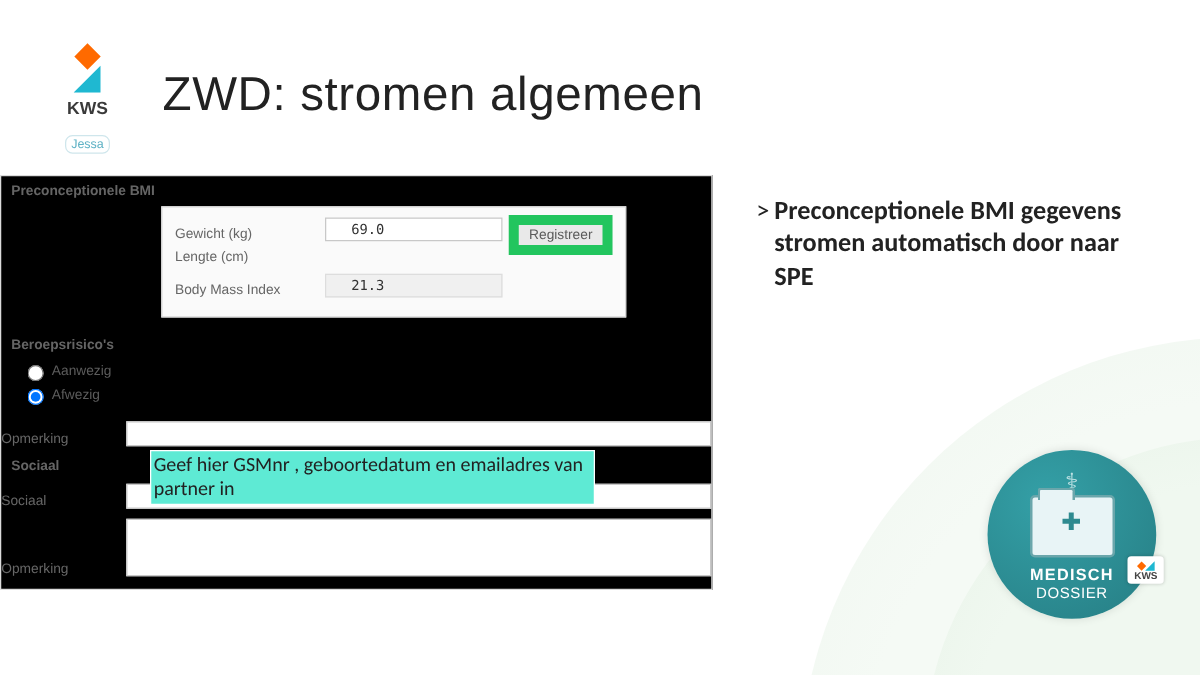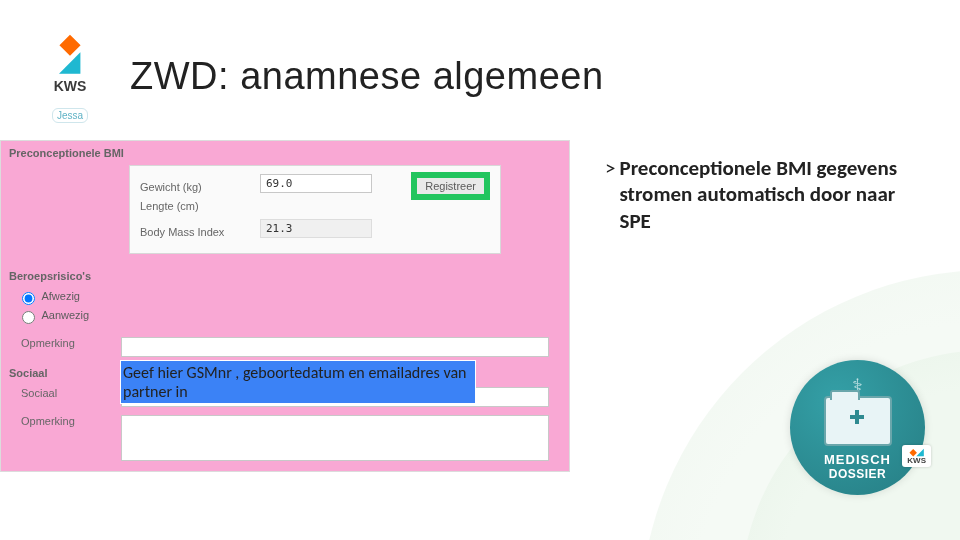--- a/index.html
+++ b/index.html
@@ -60,21 +60,21 @@
     letter-spacing:0.5px;
   }
 
   
   .shot{
     position:absolute;
     top:140px;left:0;
     width:568px;
     height:330px;
     border:1px solid #dcdcdc;
-    background:#f9a8d4;
+    background:#000000;
     font-size:11px;
     color:#555;
   }
 
   .section-label{
     font-weight:bold;
     color:#656565;
     padding:6px 8px 4px 8px;
     font-size:11px;
   }
@@ -94,47 +94,47 @@
     margin-bottom:7px;
   }
   .bmi-row label{
     width:120px;
     color:#666;
   }
   .bmi-row .val{
     width:100px;
     border:1px solid #c8c8c8;
     background:#fff;
-    padding:2px 5px;
+    padding:2px 20px;
     font-family:monospace;
     font-size:11px;
     color:#333;
   }
   .bmi-row .val.readonly{background:#f0f0f0;border-color:#ddd;}
   .reg-btn{
     position:absolute;
     top:6px;right:10px;
     font-size:11px;
-    border:6px solid #22c55e;
+    border:8px solid #22c55e;
     background:#e9e9e9;
     color:#5a5a5a;
     padding:2px 8px;
   }
 
   
   .risks{
     padding:0 0 6px 16px;
   }
   .risks label{display:block;margin:3px 0;color:#5c5c5c;}
   .risks input{vertical-align:middle;margin-right:4px;}
 
   .field-row{
     display:flex;
-    align-items:flex-start;
-    padding:4px 20px;
+    align-items:flex-end;
+    padding:4px 0;
   }
   .field-row .flabel{
     width:100px;
     color:#666;
     font-size:11px;
   }
   .field-row input.text,
   .field-row textarea{
     flex:1;
     border:1px solid #c8c8c8;
@@ -143,21 +143,21 @@
     font-size:11px;
     color:#333;
   }
   .field-row textarea{height:38px;resize:none;}
 
   
   .note-box{
     position:absolute;
     left:120px;top:360px;
     width:350px;
-    background:#3b82f6;
+    background:#5eead4;
     border:1px solid #fff;
     padding:2px 2px;
     font-size:16px;
     color:#222;
     z-index:5;
     line-height:1.2;
     font-family:Calibri,Arial,sans-serif;
   }
 
   
@@ -216,21 +216,21 @@
   .badge .folder .plus::after{
     content:"";position:absolute;background:#2e8a90;
   }
   .badge .folder .plus::before{left:5px;top:0;width:4px;height:14px;}
   .badge .folder .plus::after{top:5px;left:0;width:14px;height:4px;}
   .badge .caduceus{
     position:absolute;top:14px;left:50%;transform:translateX(-50%);
     font-size:20px;color:#bfe2e4;
   }
   .badge .label1{font-size:13px;font-weight:bold;letter-spacing:1px;}
-  .badge .label2{font-size:12px;font-weight:bold;letter-spacing:0.5px;margin-bottom:14px;}
+  .badge .label2{font-size:12px;font-weight:normal;letter-spacing:0.5px;margin-bottom:14px;}
   .badge .mini-logo{
     position:absolute;right:-6px;bottom:28px;
     background:#fff;border-radius:3px;
     font-size:8px;font-weight:bold;color:#444;
     padding:3px 5px 2px 5px;
     line-height:1;
     box-shadow:0 0 3px rgba(0,0,0,0.2);
     text-align:center;
   }
   .badge .mini-logo .mk{font-size:9px;}
@@ -244,21 +244,21 @@
 <div class="bg-arc2"></div>
 
 <div class="logo-block">
   <div class="k-mark">
     <span class="k-top">◆</span><br><span class="k-bottom">◢</span>
   </div>
   <div class="kws">KWS</div>
   <div class="jessa">Jessa</div>
 </div>
 
-<div class="slide-title">ZWD: anamnese algemeen</div>
+<div class="slide-title">ZWD: stromen algemeen</div>
 
 <div class="shot">
 
   <div class="section-label">Preconceptionele BMI</div>
 
   <div class="bmi-panel">
     <button class="reg-btn">Registreer</button>
     <div class="bmi-row">
       <label>Gewicht (kg)</label>
       <input class="val" value="69.0" style="">
@@ -268,26 +268,26 @@
     </div>
     <div class="bmi-row">
       <label>Body Mass Index</label>
       <div class="val readonly">21.3</div>
     </div>
   </div>
 
   <div class="section-label">Beroepsrisico's</div>
   <div class="risks">
     <label>
+      <input type="radio" name="r" style="">
+      <span>Aanwezig</span>
+    </label>
+    <label>
       <input type="radio" name="r" checked="" style="">
       <span>Afwezig</span>
-    </label>
-    <label>
-      <input type="radio" name="r" style="">
-      <span>Aanwezig</span>
     </label>
   </div>
   <div class="field-row">
     <div class="flabel">Opmerking</div>
     <input class="text" type="text" style="">
   </div>
 
   <div class="section-label">Sociaal</div>
   <div class="field-row">
     <div class="flabel">Sociaal</div>

